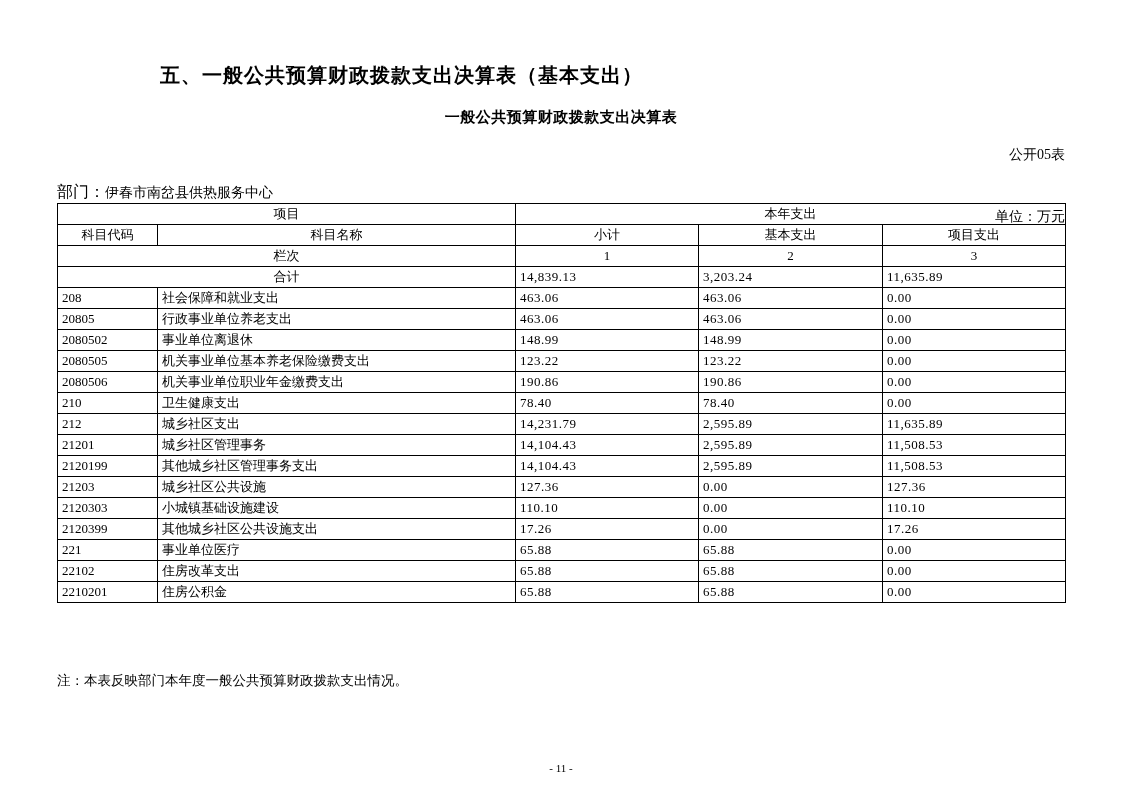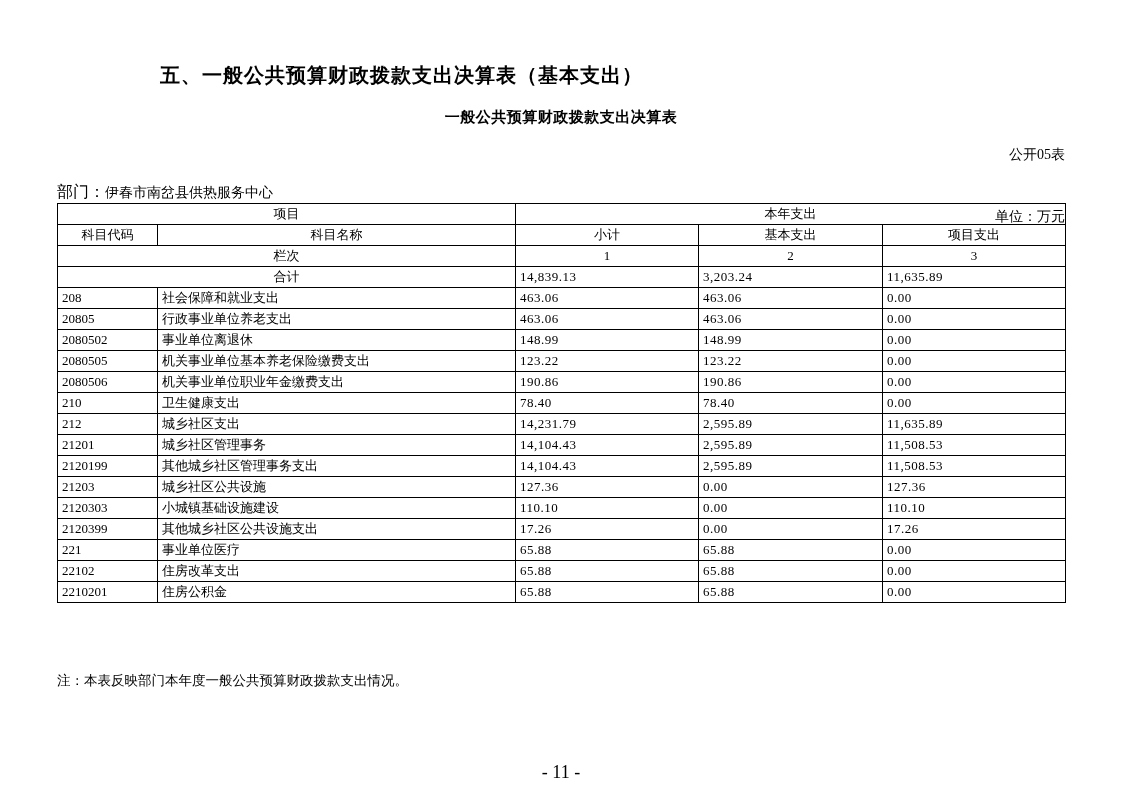--- a/index.html
+++ b/index.html
@@ -100,21 +100,21 @@
     top: 666px;
     font-size: 13.5px;
     margin-top: 6px;
   }
   .footer {
     position: absolute;
     left: 0;
     top: 762px;
     width: 1122px;
     text-align: center;
-    font-size: 18px;
+    font-size: 11px;
   }
 </style>
 </head>
 <body>
 
 <div class="page">
 
   <div class="title-main">五、一般公共预算财政拨款支出决算表（基本支出）</div>
 
   <div class="title-sub">一般公共预算财政拨款支出决算表</div>

